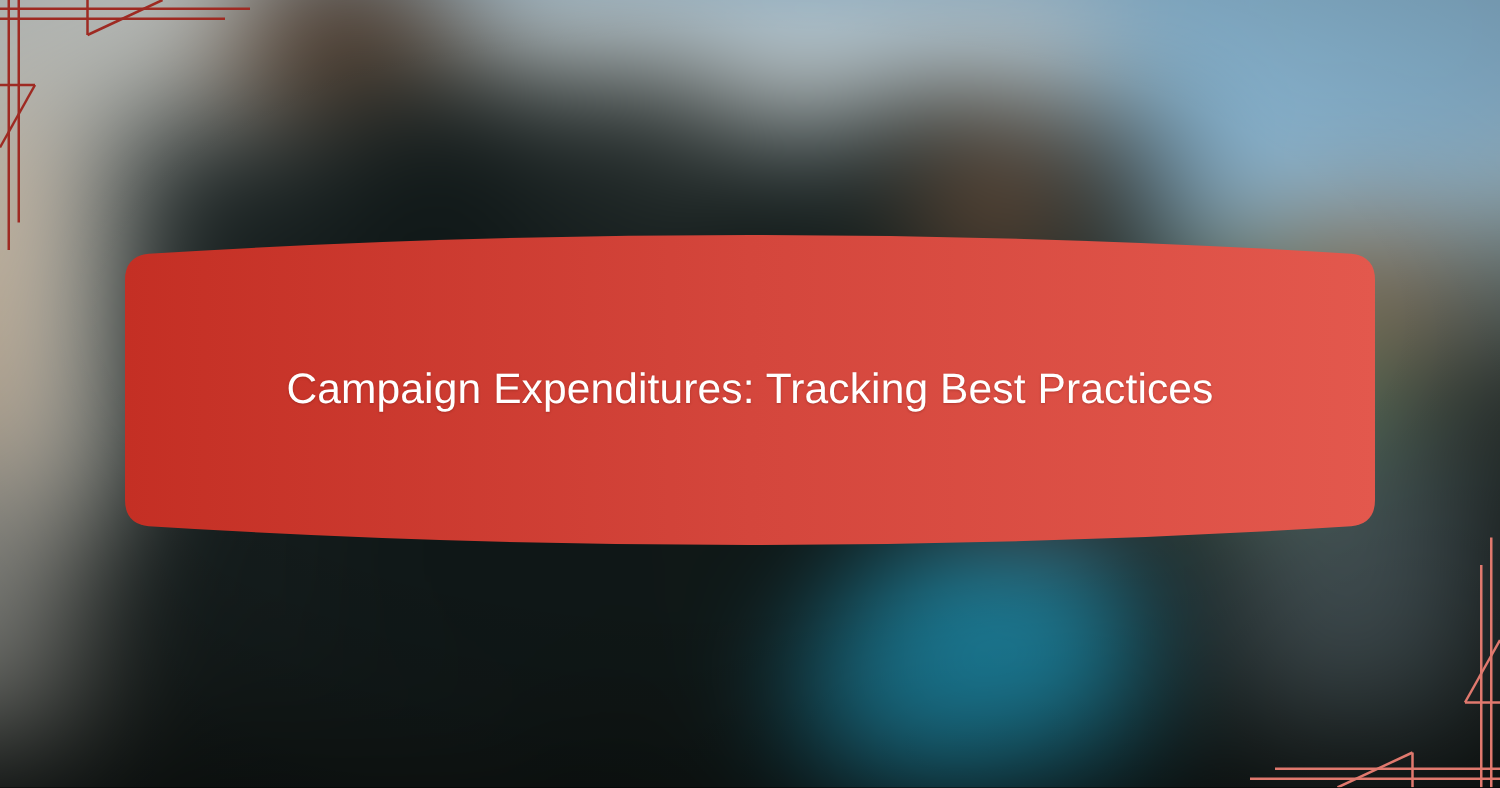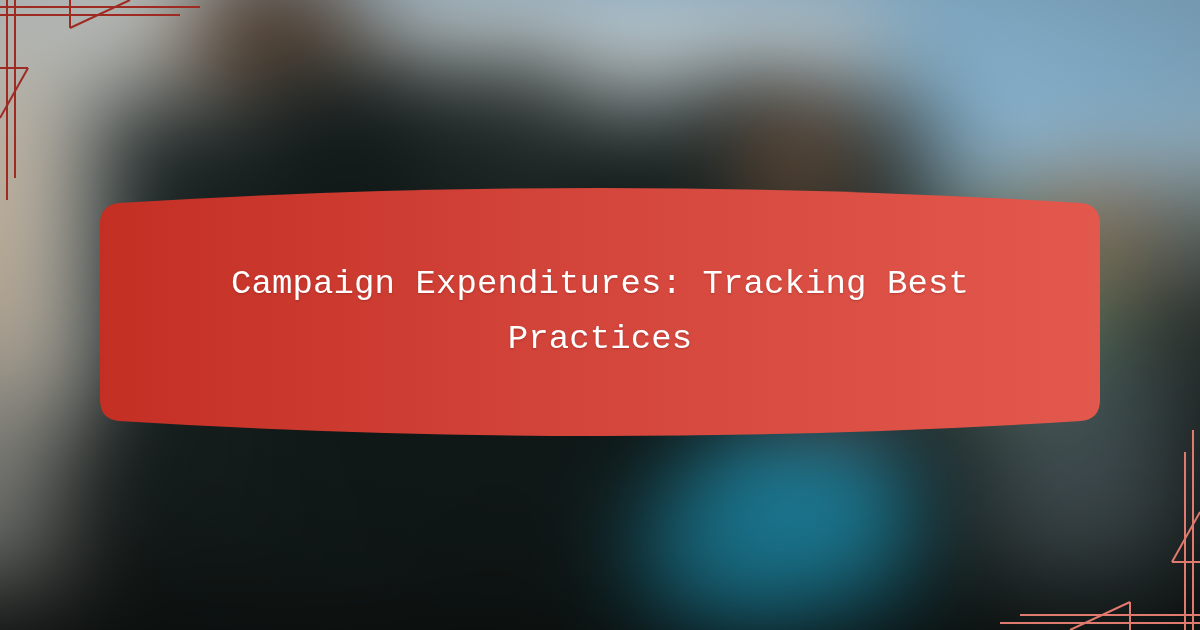--- a/index.html
+++ b/index.html
@@ -5,21 +5,21 @@
   html, body {
     margin: 0;
     padding: 0;
     background: #000;
   }
   #canvas {
     position: relative;
     width: 1200px;
     height: 630px;
     overflow: hidden;
-    font-family: Liberation Mono, monospace;
+    font-family: Liberation Sans, sans-serif;
   }
 
   
   .bg-photo {
     position: absolute;
     inset: -60px;
     overflow: hidden;
   }
   .bg-base {
     position: absolute;

